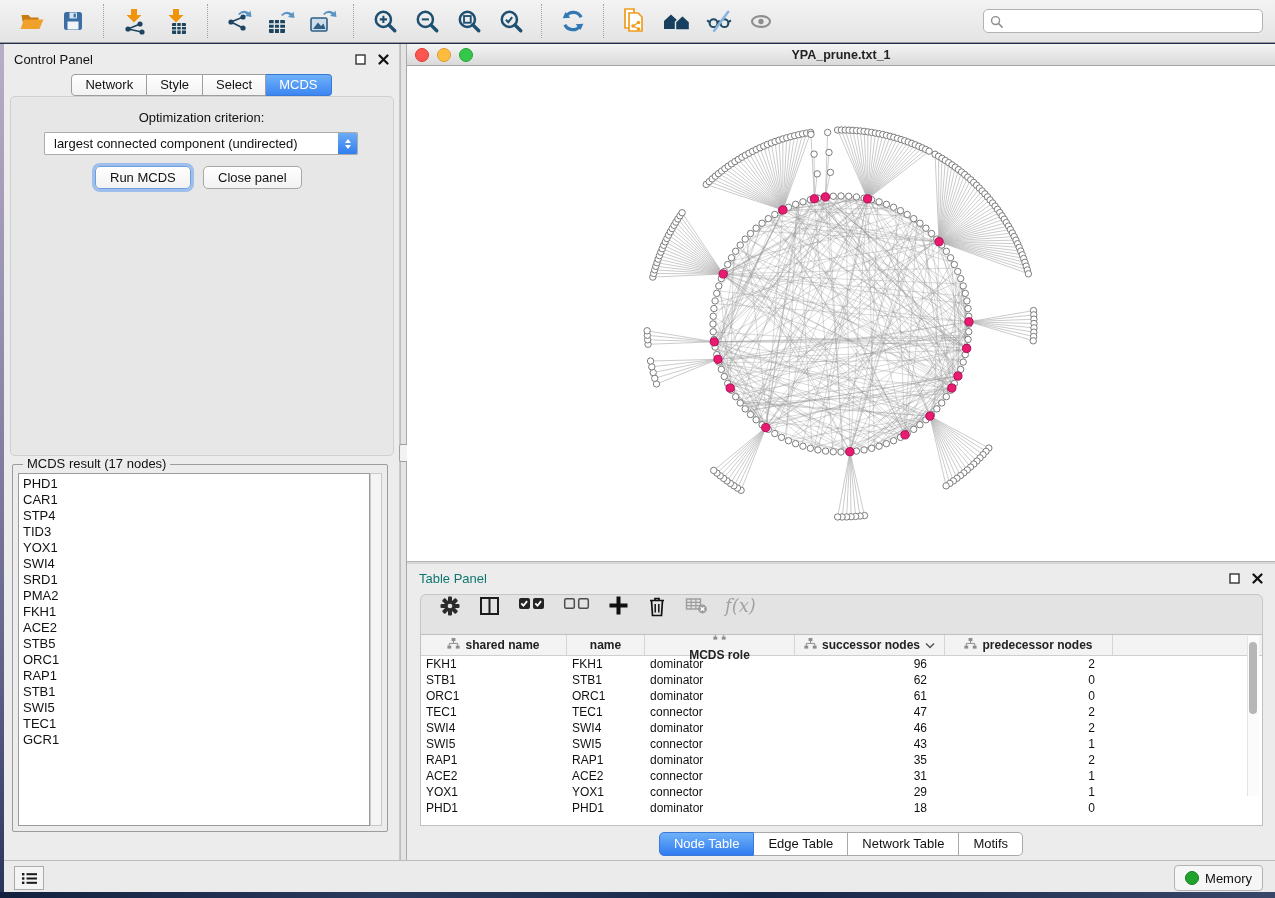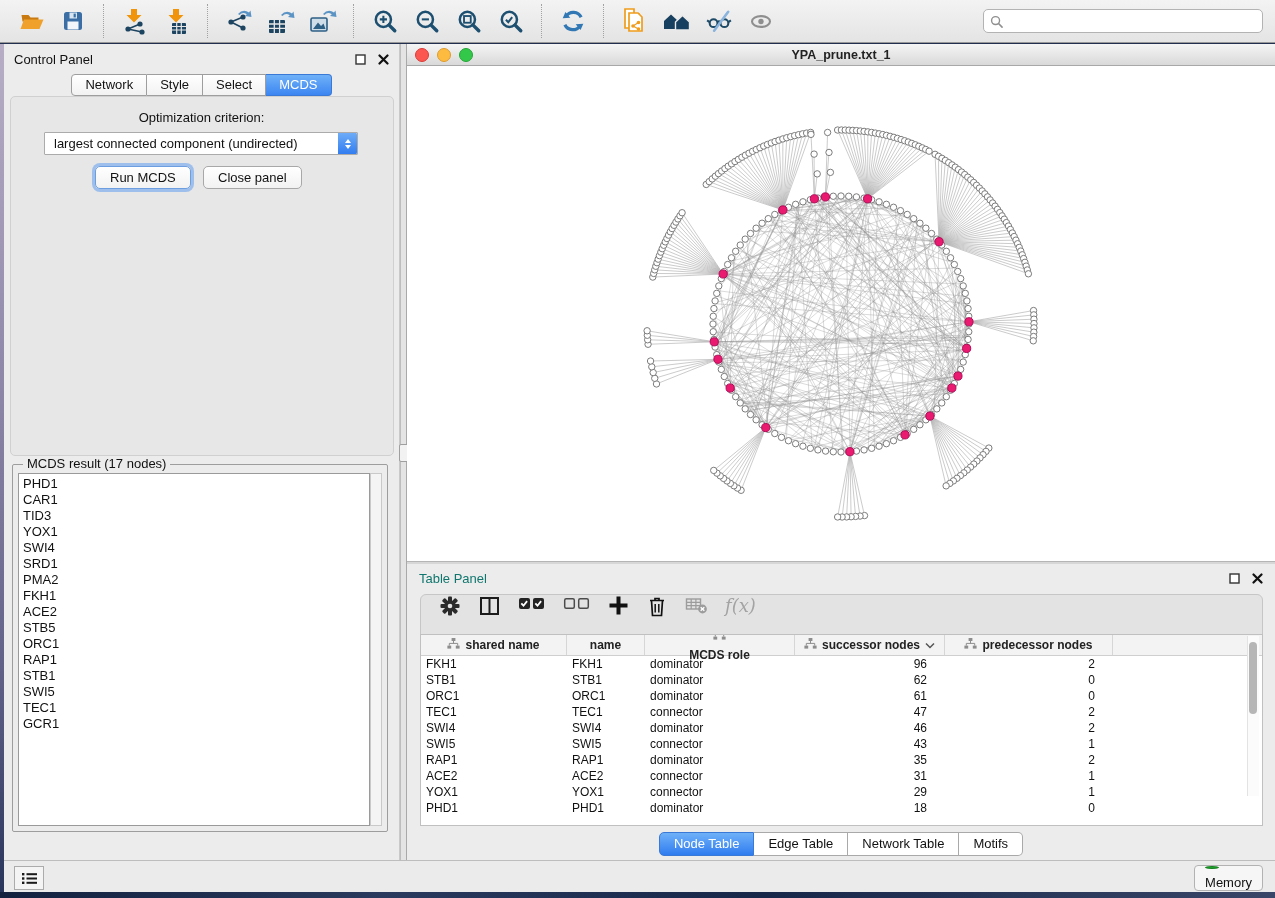--- a/index.html
+++ b/index.html
@@ -79,21 +79,21 @@
   #tp-tabs{position:absolute;left:0;right:0;top:268px;display:flex;justify-content:center;}
   .seg-tab{height:22px;line-height:22px;padding:0 14px;font-size:13px;background:#fff;border:1px solid #a9a9a9;border-left:none;color:#111;}
   .seg-tab:first-child{border-left:1px solid #a9a9a9;border-radius:5px 0 0 5px;}
   .seg-tab:last-child{border-radius:0 5px 5px 0;}
   .seg-tab.active{background:linear-gradient(#6fb1f8,#2f7cf0);color:#fff;border-color:#3a79d6;}
   
   #status-bar{left:4px;top:860px;width:1271px;height:32px;background:#ebebeb;border-top:1px solid #bdbdbd;box-sizing:border-box;}
   #status-left-btn{position:absolute;left:10px;top:5px;width:28px;height:22px;background:#f4f4f4;border:1px solid #ababab;
     display:flex;align-items:center;justify-content:center;}
   #memory-btn{position:absolute;right:12px;top:4px;height:24px;background:#f6f6f6;border:1px solid #b2b2b2;border-radius:4px;
-    display:flex;align-items:flex-start;gap:6px;padding:0 10px;font-size:13px;color:#111;flex-direction:column;}
+    display:flex;align-items:center;gap:6px;padding:0 10px;font-size:13px;color:#111;}
   #memory-dot{width:12px;height:12px;border-radius:50%;background:#1fa32c;border:1px solid #157f20;}
 </style>
 </head>
 <body>
 
 <div id="toolbar" class="abs">
   <div class="tbi">
     <svg width="27" height="24" viewBox="0 0 26 24">
         <path d="M3 6 h7 l2 2.5 h8 v4 H4 Z" fill="#c97a10"></path>
         <path d="M2 20 L5.5 10.5 H25 L21 20 Z" fill="#f0a12c"></path>
@@ -265,20 +265,21 @@
         <span class="arrow-dn"></span>
       </span>
   </div>
   <button id="run-btn" class="cp-btn abs">Run MCDS</button>
   <button id="close-btn" class="cp-btn abs">Close panel</button>
   <div id="mcds-fieldset" class="abs">
     <span id="mcds-legend">MCDS result (17 nodes)</span>
     <div id="mcds-list">
         <div class="row">PHD1</div>
         <div class="row">CAR1</div>
+        <div class="row">STP4</div>
         <div class="row">TID3</div>
         <div class="row">YOX1</div>
         <div class="row">SWI4</div>
         <div class="row">SRD1</div>
         <div class="row">PMA2</div>
         <div class="row">FKH1</div>
         <div class="row">ACE2</div>
         <div class="row">STB5</div>
         <div class="row">ORC1</div>
         <div class="row">RAP1</div>

